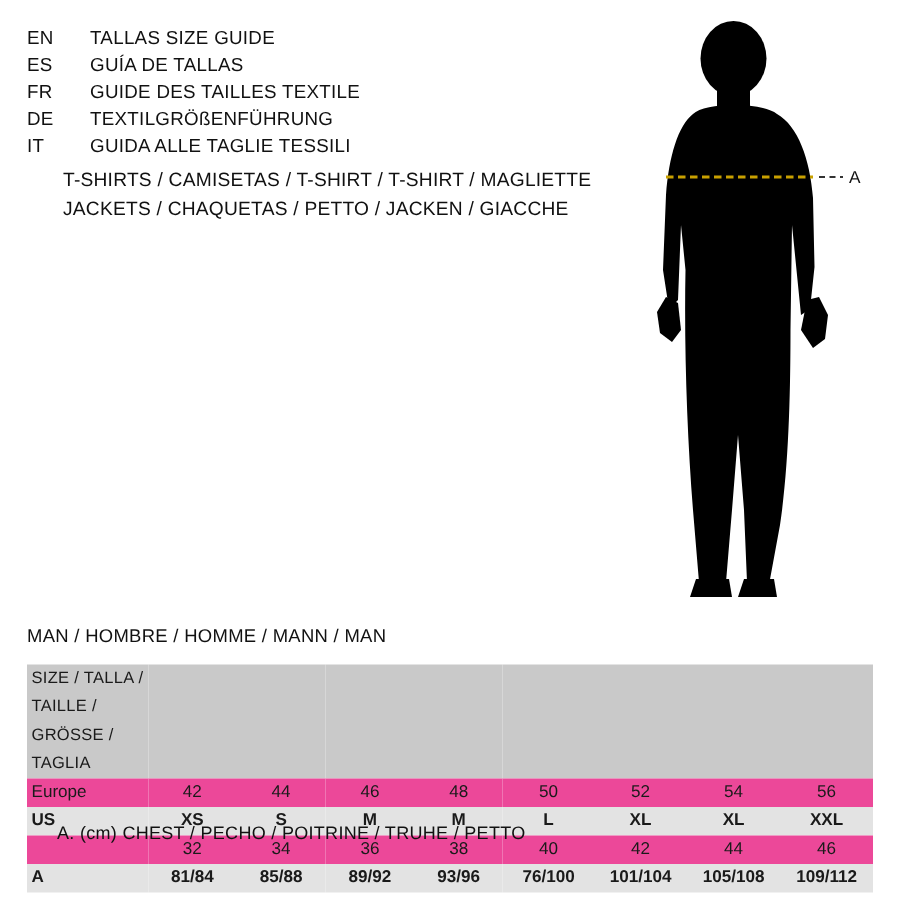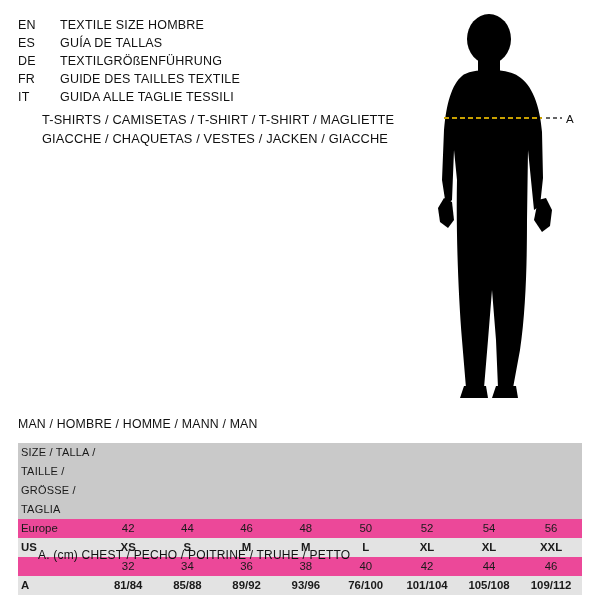--- a/index.html
+++ b/index.html
@@ -138,43 +138,43 @@
   }
 </style>
 </head>
 <body>
 
 <div class="page">
 
   <div class="lang-block">
     <div class="lang-row">
       <span class="lang-code">EN</span>
-      <span class="lang-text">TEXTILE SIZE HOMBRE</span>
+      <span class="lang-text">TALLAS SIZE GUIDE</span>
     </div>
     <div class="lang-row">
       <span class="lang-code">ES</span>
       <span class="lang-text">GUÍA DE TALLAS</span>
     </div>
     <div class="lang-row">
+      <span class="lang-code">FR</span>
+      <span class="lang-text">GUIDE DES TAILLES TEXTILE</span>
+    </div>
+    <div class="lang-row">
       <span class="lang-code">DE</span>
       <span class="lang-text">TEXTILGRÖßENFÜHRUNG</span>
     </div>
     <div class="lang-row">
-      <span class="lang-code">FR</span>
-      <span class="lang-text">GUIDE DES TAILLES TEXTILE</span>
-    </div>
-    <div class="lang-row">
       <span class="lang-code">IT</span>
       <span class="lang-text">GUIDA ALLE TAGLIE TESSILI</span>
     </div>
   </div>
 
   <div class="cat-block">
     <div class="cat-line">T-SHIRTS / CAMISETAS / T-SHIRT / T-SHIRT / MAGLIETTE</div>
-    <div class="cat-line">GIACCHE / CHAQUETAS / VESTES / JACKEN / GIACCHE</div>
+    <div class="cat-line">JACKETS / CHAQUETAS / PETTO / JACKEN / GIACCHE</div>
   </div>
 
   <div class="figure-wrap">
     <svg class="figure-svg" width="200" height="400" viewBox="0 0 200 400" xmlns="http://www.w3.org/2000/svg">
 
       <ellipse cx="89" cy="29" rx="22" ry="25" fill="#000000"></ellipse>
 
       <rect x="78" y="48" width="22" height="14" fill="#000000"></rect>
 
       <path d="M62 66

